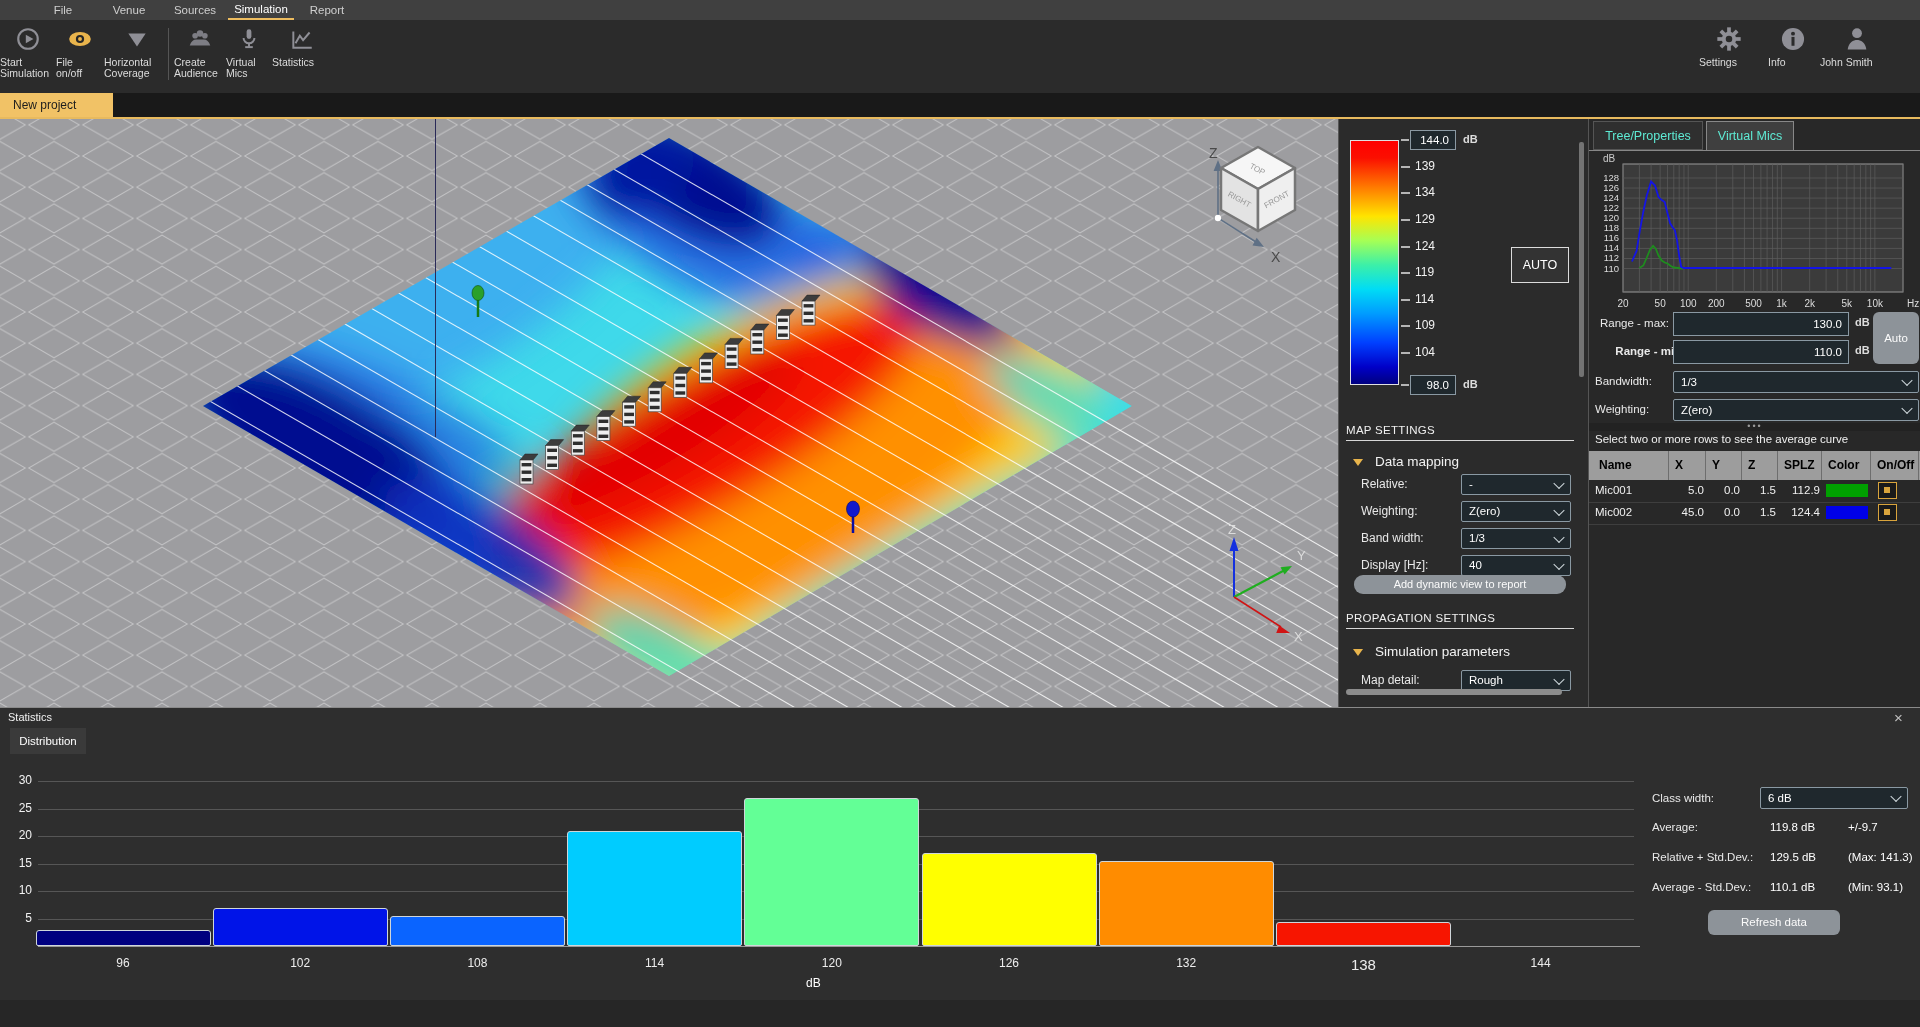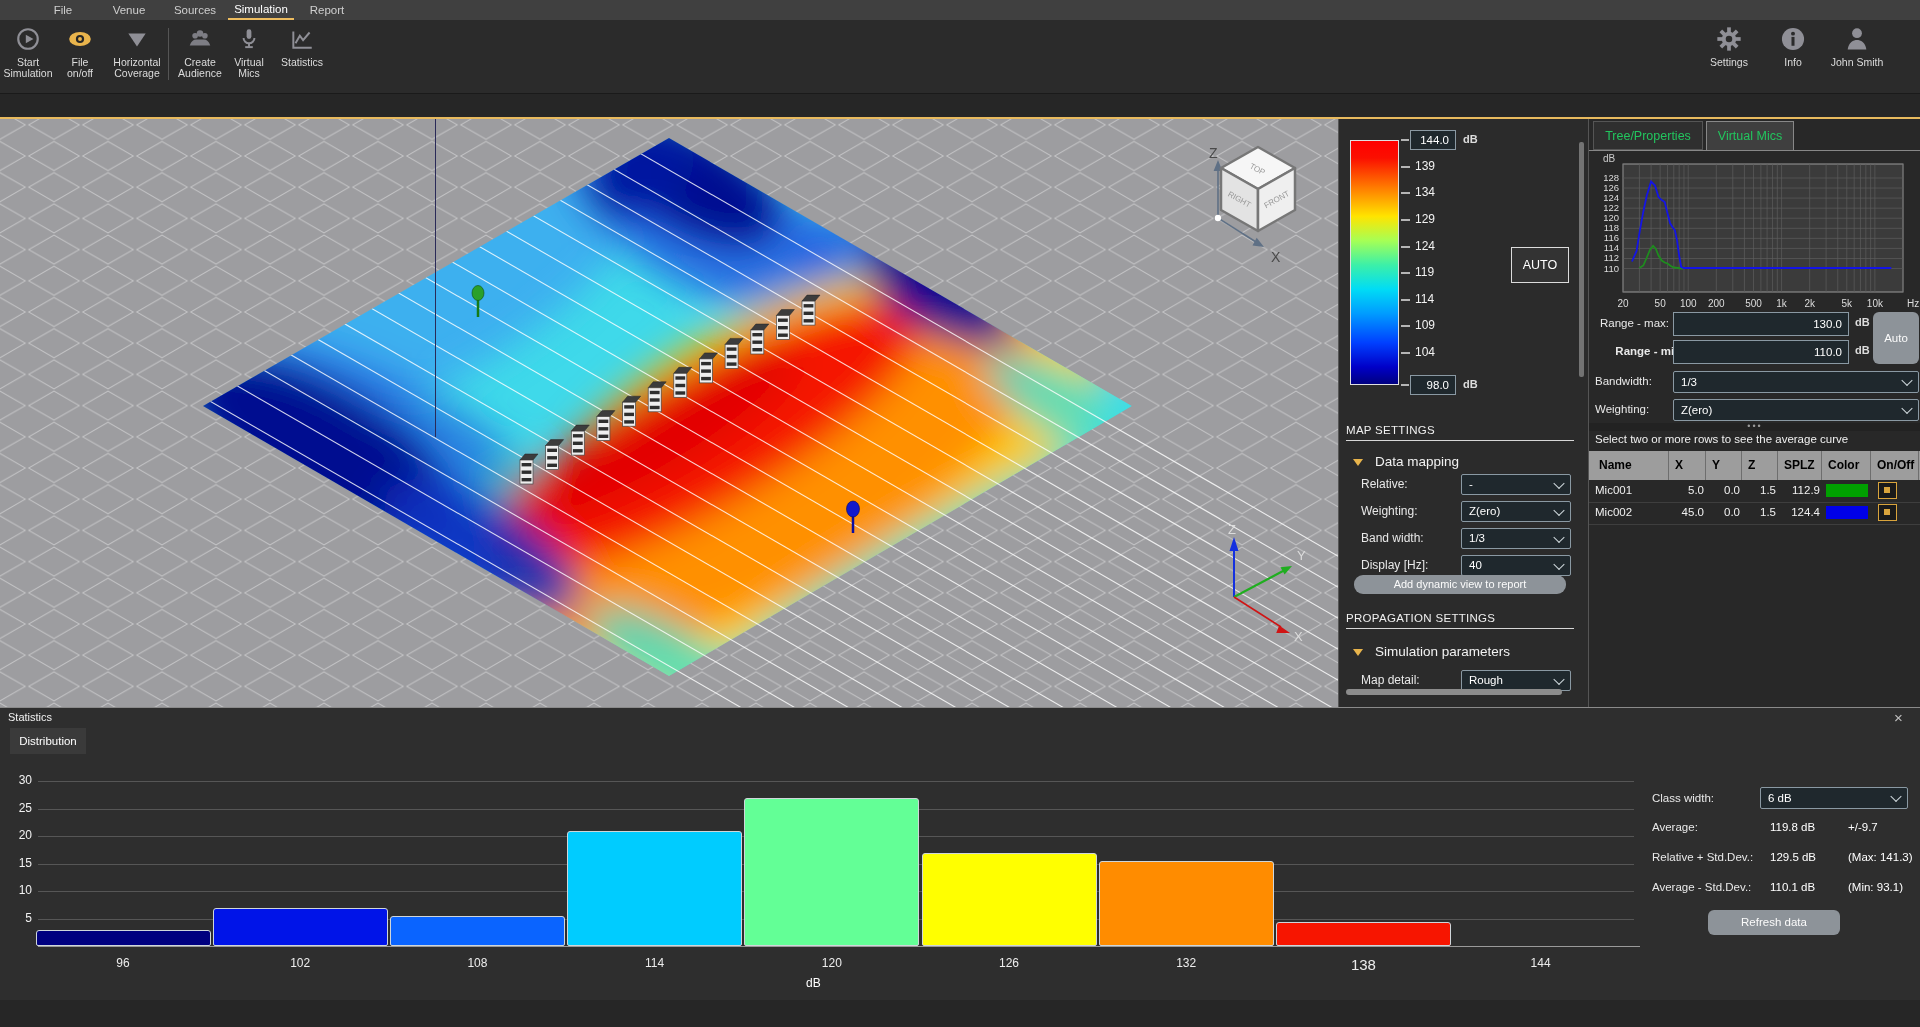--- a/index.html
+++ b/index.html
@@ -5,21 +5,21 @@
   html,body{margin:0;padding:0;background:#111;}
   #app{position:relative;width:1920px;height:1027px;background:#262626;overflow:hidden;
        font-family:"Liberation Sans","DejaVu Sans",sans-serif;color:#e8e8e8;
        -webkit-font-smoothing:antialiased;}
   .abs{position:absolute;}
   
   #menubar{left:0;top:0;width:1920px;height:20px;background:#404040;display:flex;align-items:center;padding-left:30px;}
   .menu-item{width:66px;text-align:center;font-size:11.5px;color:#cfcfcf;height:18px;line-height:18px;cursor:default;}
   .menu-item.active{color:#fff;border-bottom:2px solid #edbc5f;}
   #toolbar{left:0;top:20px;width:1920px;height:73px;background:#2b2b2b;border-bottom:1px solid #1a1a1a;}
-  .tbtn{position:absolute;top:4px;height:64px;text-align:center;}
+  .tbtn{position:absolute;top:4px;height:64px;text-align:left;}
   .tbtn .ticon{height:30px;display:flex;align-items:center;justify-content:center;}
   .tbtn .tlabel{font-size:10.5px;line-height:11px;color:#dcdcdc;white-space:pre-line;margin-top:3px;}
   .tb-divider{position:absolute;top:8px;width:1px;height:52px;background:#555;}
   
   #tabbar{left:0;top:93px;width:1920px;height:24px;background:#191919;}
   #project-tab{position:absolute;left:0;top:0;width:113px;height:24px;background:#f1c266;color:#1d1d1d;
                font-size:12px;line-height:24px;padding-left:13px;box-sizing:border-box;}
   #amberline{left:0;top:117px;width:1920px;height:2px;background:#e8ba5e;z-index:5;}
   
   #viewport{left:0;top:117px;width:1338px;height:590px;background:#9d9da0;overflow:hidden;}
@@ -45,21 +45,21 @@
              font-size:11px;color:#f0f0f0;}
   .hist-bar{position:absolute;border:1px solid #cfd6da;border-radius:3px 3px 2px 2px;box-sizing:border-box;}
   .statlab{position:absolute;font-size:11.5px;color:#e8e8e8;}
   .statval{position:absolute;font-size:11.5px;color:#fff;}
   
   .th{position:absolute;top:0;height:29px;line-height:29px;font-size:12px;font-weight:bold;color:#000;
       padding-left:4px;box-sizing:border-box;border-right:1px solid #6e6e6e;}
   .tcell{position:absolute;font-size:11.5px;color:#f0f0f0;}
   .cbox{position:absolute;width:17px;height:15px;border:1px solid #d9a43c;background:#1a1a1a;}
   .cbox>div{position:absolute;left:5px;top:4px;width:6px;height:6px;background:#d9a43c;}
-  .rptab{position:absolute;top:4px;height:29px;line-height:29px;text-align:center;font-size:12.5px;color:#22c55e;
+  .rptab{position:absolute;top:4px;height:29px;line-height:29px;text-align:center;font-size:12.5px;color:#5eead4;
          box-sizing:border-box;}
 </style>
 </head>
 <body>
 
 <div id="app">
 
   <div id="menubar" class="abs">
       <div class="menu-item">File</div>
       <div class="menu-item">Venue</div>
@@ -162,20 +162,23 @@
         <div class="ticon">
           <svg width="28" height="28" viewBox="0 0 24 24" fill="#8f8f96">
             <circle cx="12" cy="7" r="4.2"></circle>
             <path d="M4,21 C4.8,14.8 9,12.8 12,12.8 C15,12.8 19.2,14.8 20,21 Z"></path>
           </svg>
         </div>
         <div class="tlabel">John Smith</div>
       </div>
     </div>
 
+  <div id="tabbar" class="abs">
+    <div id="project-tab">New project</div>
+  </div>
   <div id="amberline" class="abs"></div>
 
   <div id="viewport" class="abs">
     <svg id="scene" width="1338" height="590" viewBox="0 117 1338 590">
       <defs>
         <pattern id="gridpat" patternUnits="userSpaceOnUse" width="54" height="31.2">
           <path d="M-2,15.6 L27,-1 L56,15.6 L27,32.2 Z" fill="none" stroke="rgba(255,255,255,0.38)" stroke-width="1"></path>
         </pattern>
         <clipPath id="diamondclip">
           <polygon points="669,138 1132,406 669,676 203,406"></polygon>

